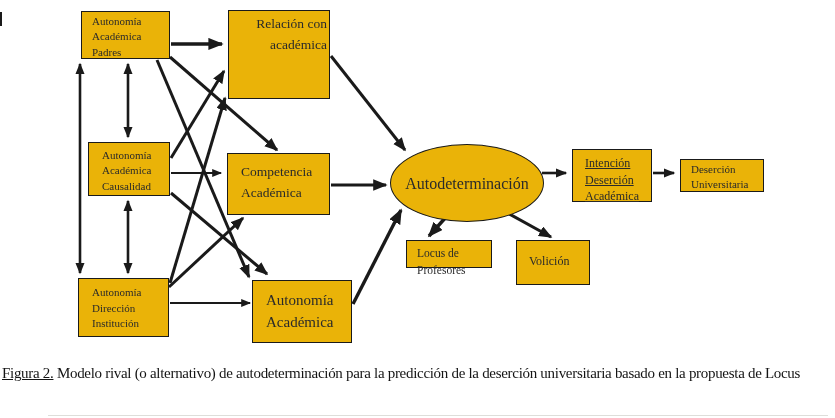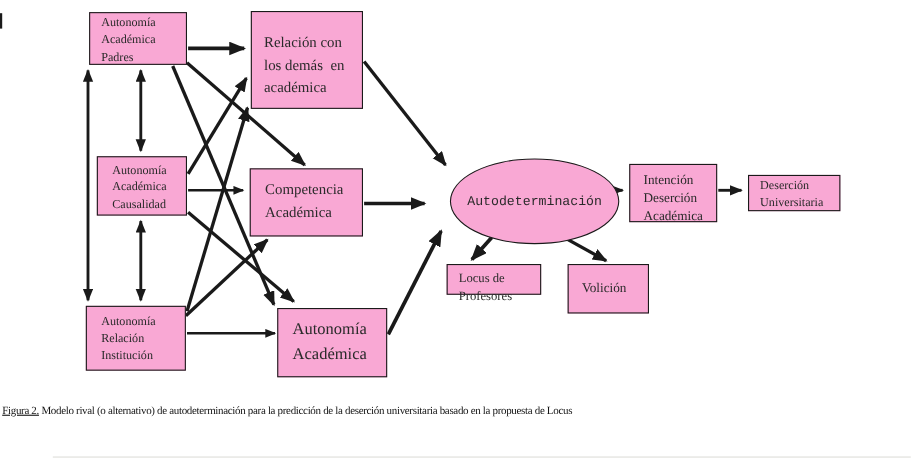--- a/index.html
+++ b/index.html
@@ -2,28 +2,28 @@
 <html><head>
 <meta charset="utf-8">
 <style>
   html,body{margin:0;padding:0;}
   body{
     width:835px;height:418px;position:relative;background:#ffffff;
     font-family:"Liberation Serif","DejaVu Serif",serif;color:#1a1a1a;overflow:hidden;
   }
   #edges{position:absolute;left:0;top:0;z-index:1;}
   .node{
-    position:absolute;z-index:2;background:#f9a8d4;border:1.5px solid #1a1a1a;
+    position:absolute;z-index:2;background:#eab308;border:1.5px solid #1a1a1a;
     box-sizing:border-box;color:#2a2a2a;
   }
   .node .nline{white-space:pre;}
   .node.ellipse{border-radius:50%;display:flex;align-items:center;justify-content:center;}
   .caption{
     position:absolute;left:2px;top:363px;width:832px;z-index:2;
-    font-size:10px;line-height:21px;letter-spacing:-0.3px;color:#141414;
+    font-size:15px;line-height:21px;letter-spacing:-0.3px;color:#141414;
   }
   .cap-label{text-decoration:underline;}
   .scan-artifact{position:absolute;left:0;top:12px;width:2px;height:14px;background:#1a1a1a;z-index:3;}
   .bottom-rule{position:absolute;left:48px;top:415px;width:780px;height:1px;background:#dededa;z-index:0;}
 </style>
 </head>
 <body>
 
 <svg id="edges" width="835" height="418">
   <defs>
@@ -65,49 +65,48 @@
     <div class="node" style="left: 88px; top: 142px; width: 82px; height: 54px; font-size: 11px; line-height: 15.3px; padding: 5px 2px 0px 13px;">
       <div>
         <div class="nline">Autonomía</div>
         <div class="nline">Académica</div>
         <div class="nline">Causalidad</div>
       </div>
     </div>
     <div class="node" style="left: 78px; top: 278px; width: 91px; height: 59px; font-size: 11px; line-height: 15.5px; padding: 6px 2px 0px 13px;">
       <div>
         <div class="nline">Autonomía</div>
-        <div class="nline">Relación</div>
+        <div class="nline">Dirección</div>
         <div class="nline">Institución</div>
       </div>
     </div>
-    <div class="node" style="left: 228px; top: 10px; width: 102px; height: 89px; font-size: 13.5px; line-height: 20.5px; padding: 18px 2px 0px 11px;">
+    <div class="node" style="left: 228px; top: 10px; width: 102px; height: 89px; font-size: 13.5px; line-height: 20.5px; padding: 3px 2px 0px 11px; text-align: right;">
       <div>
         <div class="nline">Relación con</div>
-        <div class="nline">los demás  en</div>
         <div class="nline">académica</div>
       </div>
     </div>
     <div class="node" style="left: 227px; top: 153px; width: 103px; height: 62px; font-size: 13.5px; line-height: 21px; padding: 7px 2px 0px 13px;">
       <div>
         <div class="nline">Competencia</div>
         <div class="nline">Académica</div>
       </div>
     </div>
     <div class="node" style="left: 252px; top: 280px; width: 100px; height: 63px; font-size: 15px; line-height: 22px; padding: 8px 2px 0px 13px;">
       <div>
         <div class="nline">Autonomía</div>
         <div class="nline">Académica</div>
       </div>
     </div>
-    <div class="node ellipse" style="left: 409px; top: 144px; width: 154px; height: 78px; font-size: 12px; line-height: 17px; font-family: Liberation Mono, monospace;">
+    <div class="node ellipse" style="left: 390px; top: 144px; width: 154px; height: 78px; font-size: 16px; line-height: 17px;">
       <div>
         <div class="nline">Autodeterminación</div>
       </div>
     </div>
-    <div class="node" style="left: 572px; top: 149px; width: 80px; height: 53px; font-size: 12px; line-height: 16.5px; padding: 5px 2px 0px 12px;">
+    <div class="node" style="left: 572px; top: 149px; width: 80px; height: 53px; font-size: 12px; line-height: 16.5px; padding: 5px 2px 0px 12px; text-decoration: underline;">
       <div>
         <div class="nline">Intención</div>
         <div class="nline">Deserción</div>
         <div class="nline">Académica</div>
       </div>
     </div>
     <div class="node" style="left: 680px; top: 159px; width: 84px; height: 33px; font-size: 11px; line-height: 14.5px; padding: 2px 2px 0px 10px;">
       <div>
         <div class="nline">Deserción</div>
         <div class="nline">Universitaria</div>

